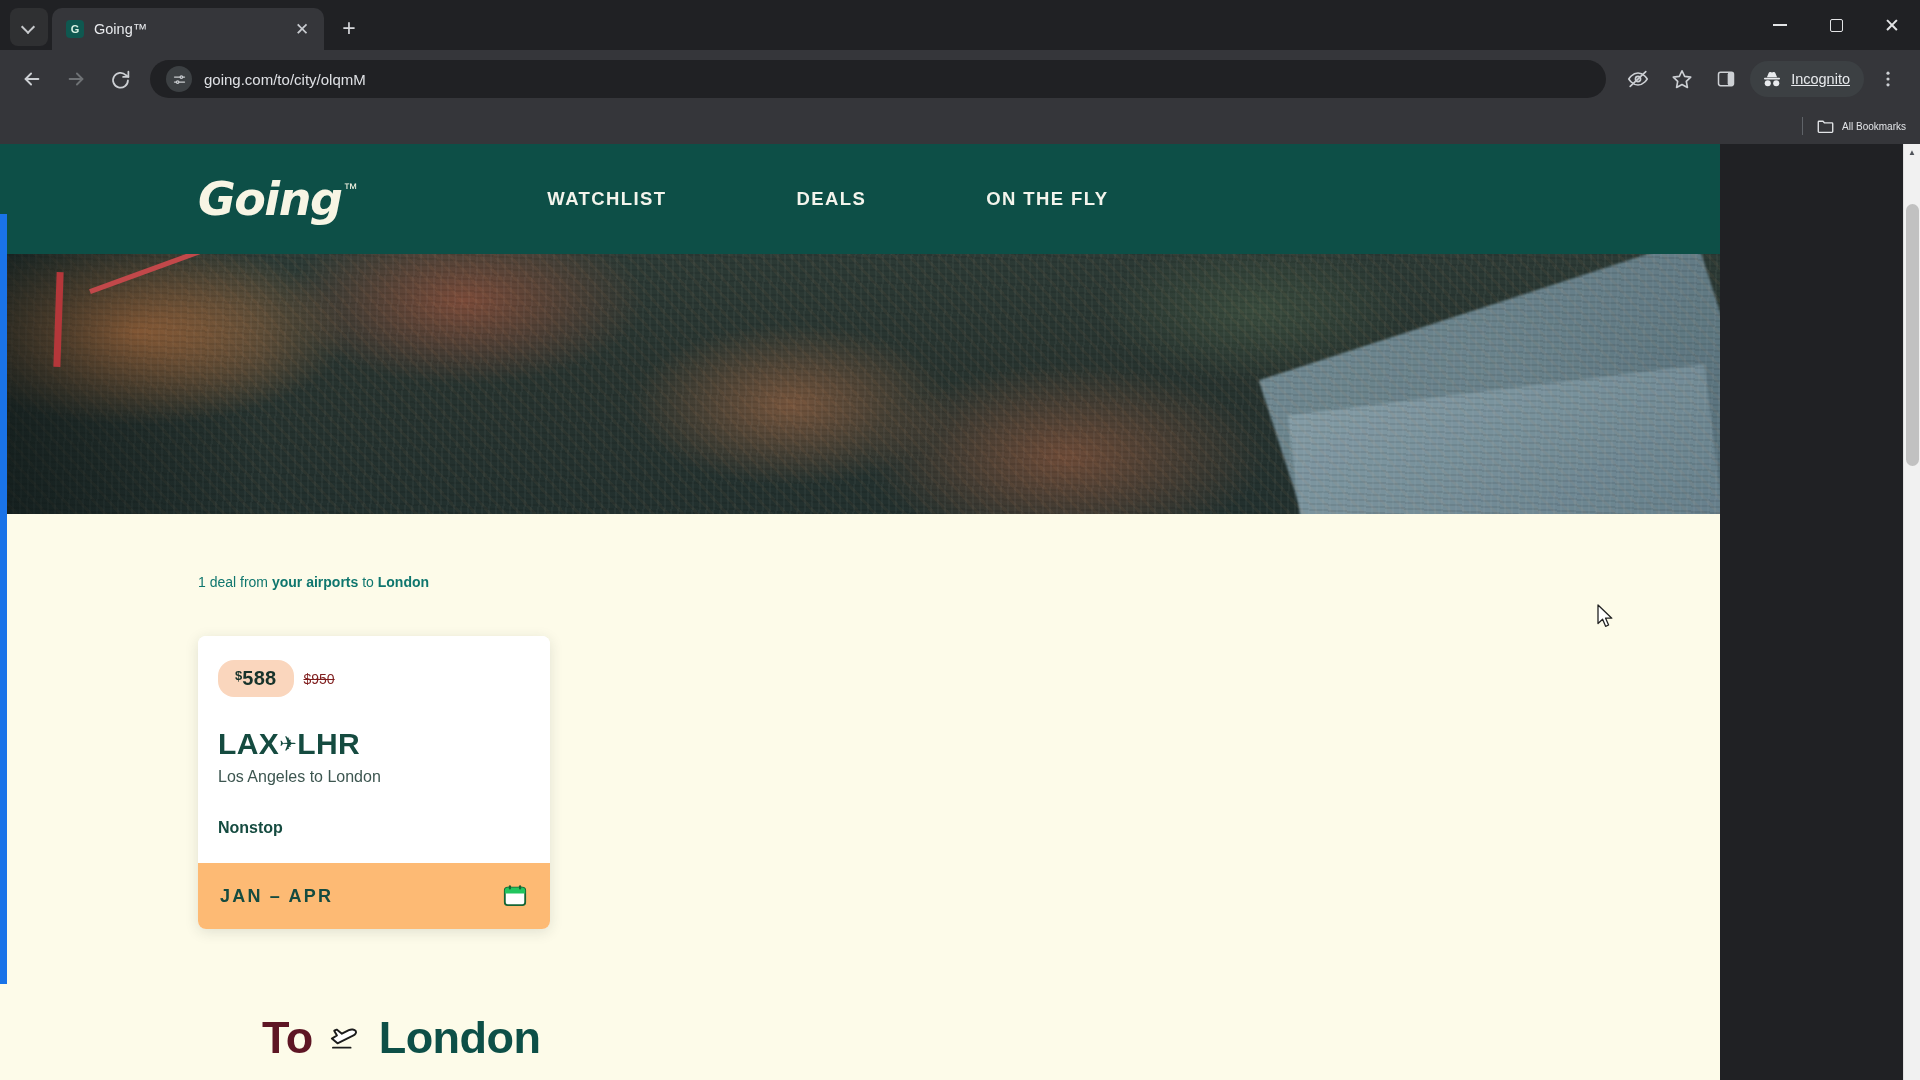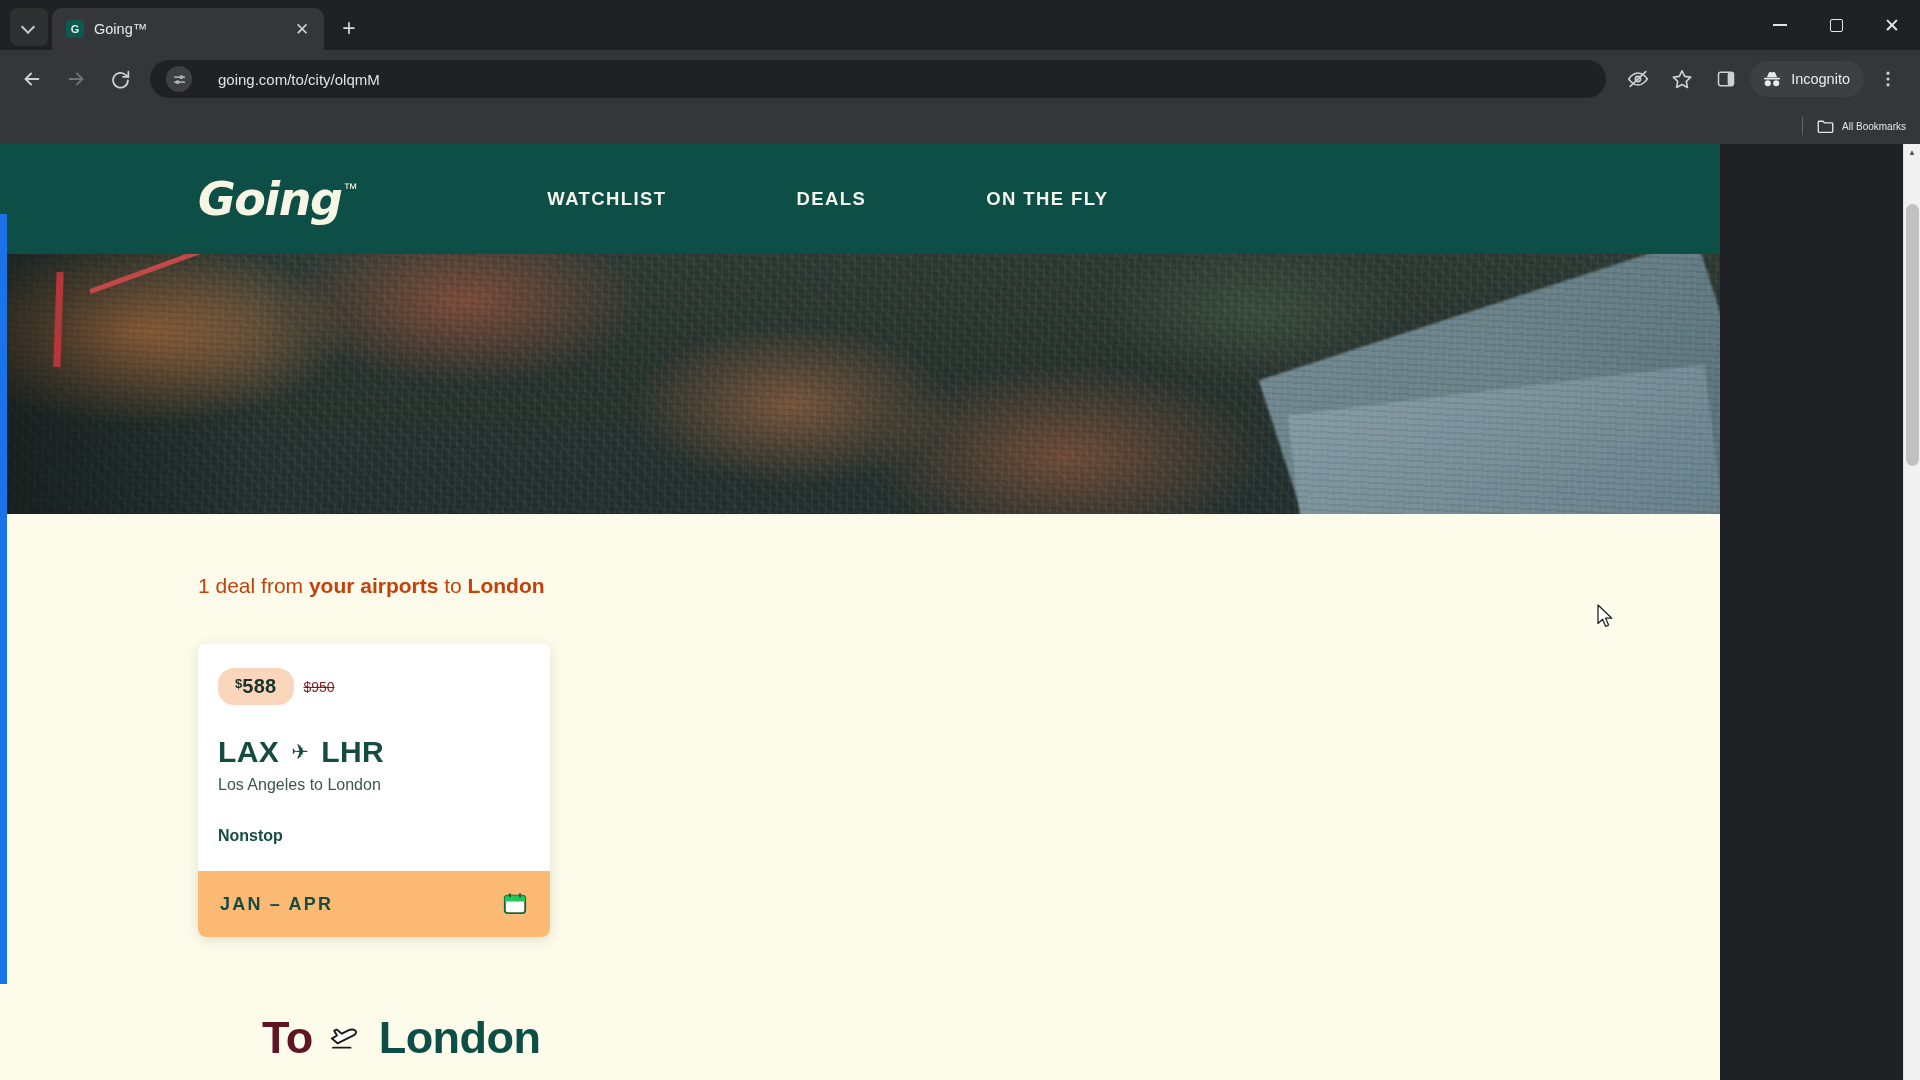--- a/index.html
+++ b/index.html
@@ -81,27 +81,27 @@
     flex: 1; height: 38px; background: #202124; border-radius: 19px;
     display: flex; align-items: center; padding: 0 16px; gap: 12px;
     margin: 0 8px 0 6px; min-width: 0;
   }
   .omni-tune {
     width: 26px; height: 26px; border-radius: 50%; background: #3c4043;
     display: flex; align-items: center; justify-content: center; flex: none;
   }
   .omni-url {
     color: #dfe1e5; font-size: 15px; white-space: nowrap;
-    overflow: hidden; text-overflow: ellipsis; margin-left: 14px;
+    overflow: hidden; text-overflow: ellipsis;
   }
   .incognito-pill {
     height: 36px; background: #3c4043; border-radius: 18px;
     display: flex; align-items: center; gap: 8px; padding: 0 14px 0 11px; flex: none;
   }
-  .incognito-pill .lbl { color: #e8eaed; font-size: 14.5px; white-space: nowrap; }
+  .incognito-pill .lbl { color: #e8eaed; font-size: 14.5px; white-space: nowrap; text-decoration: underline; }
 
   .bookmarks {
     height: 36px; background: #35363a;
     display: flex; align-items: center; justify-content: flex-end;
     padding-right: 14px; gap: 0;
   }
   .bm-sep { width: 1px; height: 18px; background: #5f6368; margin-right: 14px; }
   .bm-item { display: flex; align-items: center; gap: 8px; color: #e3e5e8; font-size: 10px; }
 
   
@@ -205,21 +205,21 @@
     position: absolute; left: 228px; bottom: -14px;
     background: #fdfbe9; border-radius: 14px;
     padding: 24px 34px 30px 34px;
     display: flex; align-items: center; gap: 16px; z-index: 12;
   }
   .t-to { font-size: 45px; font-weight: 700; color: #5e1524; letter-spacing: -.5px; }
   .t-city { font-size: 45px; font-weight: 700; color: #0d4f47; letter-spacing: -.5px; }
 
   
   .content { padding: 60px 0 0 198px; }
-  .deal-count { font-size: 21px; color: #c2410c; margin-bottom: 46px; }
+  .deal-count { font-size: 14px; color: #0f766e; margin-bottom: 46px; }
   .deal-count b { font-weight: 700; }
 
   .deal-card {
     width: 352px; border-radius: 8px; overflow: hidden;
     box-shadow: 0 3px 14px rgba(30,50,45,.13);
     background: #ffffff;
   }
   .card-body { background: #ffffff; padding: 24px 0 26px 0; }
   .price-row { display: flex; align-items: center; gap: 10px; padding: 0 20px; }
   .price-pill {
@@ -227,21 +227,21 @@
     padding: 7px 17px; display: flex; align-items: baseline;
   }
   .price-cur { font-size: 13px; font-weight: 700; color: #17332b; position: relative; top: -5px; }
   .price-now { font-size: 20px; font-weight: 700; color: #17332b; letter-spacing: .3px; }
   .price-was {
     font-size: 14px; color: #7f1d1d; text-decoration: line-through; font-weight: 400;
   }
   .route {
     padding: 30px 20px 0 20px;
     font-size: 30px; font-weight: 700; color: #154b40; letter-spacing: .4px;
-    display: flex; align-items: center; gap: 12px;
+    display: flex; align-items: center; 
   }
   .route .plane { font-size: 21px; font-weight: 400; color: #154b40; }
   .route-sub { padding: 7px 20px 0 20px; font-size: 16px; color: #3d5650; }
   .stops { padding: 33px 20px 0 20px; font-size: 16px; font-weight: 700; color: #154b40; }
   .card-foot {
     background: #fdba74; padding: 20px 22px;
     display: flex; align-items: center; justify-content: space-between;
   }
   .foot-dates { font-size: 18px; font-weight: 700; color: #154b40; letter-spacing: 2.2px; }
 

